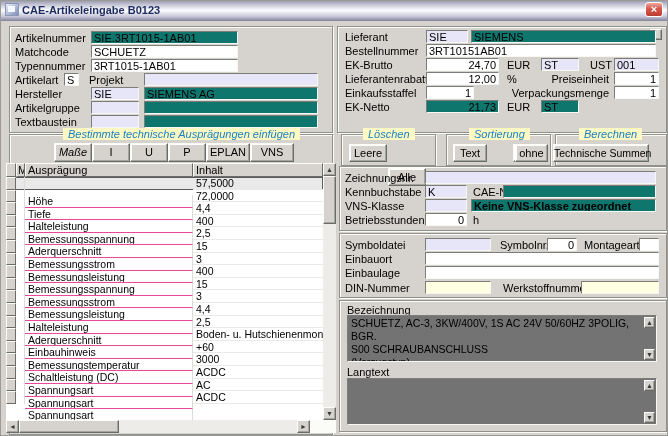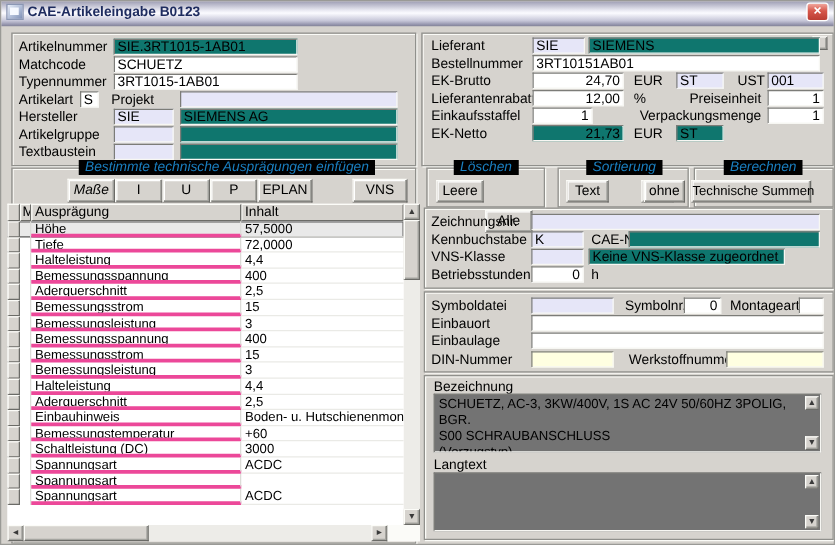--- a/index.html
+++ b/index.html
@@ -29,36 +29,36 @@
   .fld.gray{background:#0f766e;}
   .fld.lav{background:#e6e6f8;}
   .fld.yel{background:#ffffe1;}
   .fld.num{text-align:right;}
   input.fld{outline:none;}
   .btn{position:absolute;box-sizing:border-box;background:#d6d3ce;
     border:1px solid;border-color:#fcfcf8 #6b6b67 #6b6b67 #fcfcf8;
     box-shadow:inset -1px -1px 0 #a5a5a0,inset 1px 1px 0 #ffffff;
     font-size:11px;text-align:center;line-height:16px;cursor:default;white-space:nowrap;}
   .etched{position:absolute;border:1px solid #90908c;box-shadow:inset 1px 1px 0 #fbfbf7,1px 1px 0 #fbfbf7;}
-  .glabel{position:absolute;font-size:11px;font-style:italic;color:#1a7fc0;background:#000000;
+  .glabel{position:absolute;font-size:11px;font-style:italic;color:#1a7fc0;background:#fef9c3;
     padding:0 5px;white-space:nowrap;line-height:12px;}
   
   #tbl{position:absolute;left:5px;top:162px;width:330px;height:270px;background:#fff;}
   .th{position:absolute;top:0;height:14px;box-sizing:border-box;background:#d6d3ce;
     border:1px solid;border-color:#fcfcf8 #6b6b67 #6b6b67 #fcfcf8;
     font-size:11px;line-height:12px;padding-left:2px;overflow:hidden;white-space:nowrap;}
   #table-rows{position:absolute;left:0;top:14px;width:317px;height:243px;overflow:hidden;background:#fff;}
   .trow{position:relative;height:12.6px;}
   .trow.selected{background:#e9e9e9;outline:1px solid #5a5a5a;outline-offset:-1px;}
   .c-sel{position:absolute;left:0;top:0;width:10px;height:100%;box-sizing:border-box;background:#d6d3ce;
     border:1px solid;border-color:#fcfcf8 #6b6b67 #6b6b67 #fcfcf8;}
   .c-m{position:absolute;left:10px;top:0;width:9px;height:100%;box-sizing:border-box;border-right:1px solid #dcdcd8;}
-  .c-name{position:absolute;left:19px;top:0;width:168px;height:100%;box-sizing:border-box;
+  .c-name{position:absolute;left:19px;top:18px;width:168px;height:100%;box-sizing:border-box;
     font-size:10.5px;line-height:12.6px;padding-left:3px;border-right:1px solid #dcdcd8;
-    border-bottom:3px solid #ec4899;white-space:nowrap;overflow:hidden;}
+    border-bottom:1px solid #ec4899;white-space:nowrap;overflow:hidden;}
   .c-val{position:absolute;left:187px;top:0;width:130px;height:100%;box-sizing:border-box;
     font-size:10.5px;line-height:12.6px;padding-left:3px;border-bottom:1px solid #eaeae6;
     white-space:nowrap;overflow:hidden;}
   
   .sbtn{position:absolute;box-sizing:border-box;background:#d6d3ce;
     border:1px solid;border-color:#fcfcf8 #6b6b67 #6b6b67 #fcfcf8;
     box-shadow:inset -1px -1px 0 #a5a5a0;
     font-size:7px;line-height:11px;text-align:center;color:#3a3a3a;cursor:default;}
   .strack{position:absolute;background:#edece8;}
   .sthumb{position:absolute;box-sizing:border-box;background:#d6d3ce;
@@ -128,21 +128,21 @@
   <div class="lbl" style="left:506px;top:100px;">EUR</div>
   <input class="fld gray" style="left: 540px; top: 99px; width: 38px;" readonly="" value="ST">
 
   <div class="etched" style="left:8px;top:133px;width:322px;height:299px;"></div>
   <div class="glabel" style="left:62px;top:127px;">Bestimmte technische Ausprägungen einfügen</div>
   <div class="btn" style="left:53px;top:142px;width:38px;height:19px;font-style:italic;">Maße</div>
   <div class="btn" style="left:91px;top:142px;width:38px;height:19px;">I</div>
   <div class="btn" style="left:129px;top:142px;width:38px;height:19px;">U</div>
   <div class="btn" style="left:167px;top:142px;width:38px;height:19px;">P</div>
   <div class="btn" style="left:205px;top:142px;width:44px;height:19px;">EPLAN</div>
-  <div class="btn" style="left:249px;top:142px;width:44px;height:19px;margin-left:32px;">VNS</div>
+  <div class="btn" style="left:249px;top:142px;width:44px;height:19px;">VNS</div>
 
   <div class="etched" style="left:340px;top:133px;width:93px;height:30px;"></div>
   <div class="glabel" style="left:362px;top:127px;">Löschen</div>
   <div class="btn" style="left:348px;top:143px;width:38px;height:18px;">Leere</div>
   <div class="btn" style="left:387px;top:143px;width:38px;height:18px;margin-top:24px;">Alle</div>
 
   <div class="etched" style="left:445px;top:133px;width:103px;height:30px;"></div>
   <div class="glabel" style="left:468px;top:127px;">Sortierung</div>
   <div class="btn" style="left:452px;top:143px;width:34px;height:18px;">Text</div>
   <div class="btn" style="left:512px;top:143px;width:26px;height:18px;">ID</div>
@@ -251,20 +251,21 @@
         <div class="trow">
           <div class="c-sel"></div>
           <div class="c-m"></div>
           <div class="c-name">Spannungsart</div>
           <div class="c-val">ACDC</div>
         </div>
         <div class="trow">
           <div class="c-sel"></div>
           <div class="c-m"></div>
           <div class="c-name">Spannungsart</div>
+          <div class="c-val">AC</div>
         </div>
         <div class="trow">
           <div class="c-sel"></div>
           <div class="c-m"></div>
           <div class="c-name">Spannungsart</div>
           <div class="c-val">ACDC</div>
         </div>
       </div>
 
     <div class="strack" style="left:317px;top:0;width:13px;height:257px;"></div>
@@ -281,21 +282,21 @@
 
   <div class="etched" style="left:338px;top:165px;width:326px;height:63px;"></div>
   <div class="lbl" style="left:344px;top:171px;">Zeichnungsnr.</div>
   <input class="fld lav" style="left: 424px; top: 170px; width: 231px;" readonly="" value="">
   <div class="lbl" style="left:344px;top:185px;">Kennbuchstabe</div>
   <input class="fld lav" style="left: 424px; top: 184px; width: 42px;" readonly="" value="K">
   <div class="lbl" style="left:472px;top:185px;">CAE-Nr.</div>
   <input class="fld gray" style="left: 502px; top: 184px; width: 153px;" readonly="" value="">
   <div class="lbl" style="left:344px;top:199px;">VNS-Klasse</div>
   <input class="fld lav" style="left: 424px; top: 198px; width: 42px;" readonly="" value="">
-  <input class="fld gray" style="left: 470px; top: 198px; width: 157px;" readonly="" value="Keine VNS-Klasse zugeordnet">
+  <input class="fld gray" style="left: 470px; top: 198px; width: 185px; font-weight: bold;" readonly="" value="Keine VNS-Klasse zugeordnet">
   <div class="lbl" style="left:344px;top:213px;">Betriebsstunden</div>
   <input class="fld num" style="left: 424px; top: 212px; width: 42px;" readonly="" value="0">
   <div class="lbl" style="left:472px;top:213px;">h</div>
 
   <div class="etched" style="left:338px;top:232px;width:326px;height:63px;"></div>
   <div class="lbl" style="left:344px;top:238px;">Symboldatei</div>
   <input class="fld lav" style="left: 424px; top: 237px; width: 66px;" readonly="" value="">
   <div class="lbl" style="left:499px;top:238px;">Symbolnr.</div>
   <input class="fld num" style="left: 546px; top: 237px; width: 30px;" readonly="" value="0">
   <div class="lbl" style="left:583px;top:238px;">Montageart</div>

